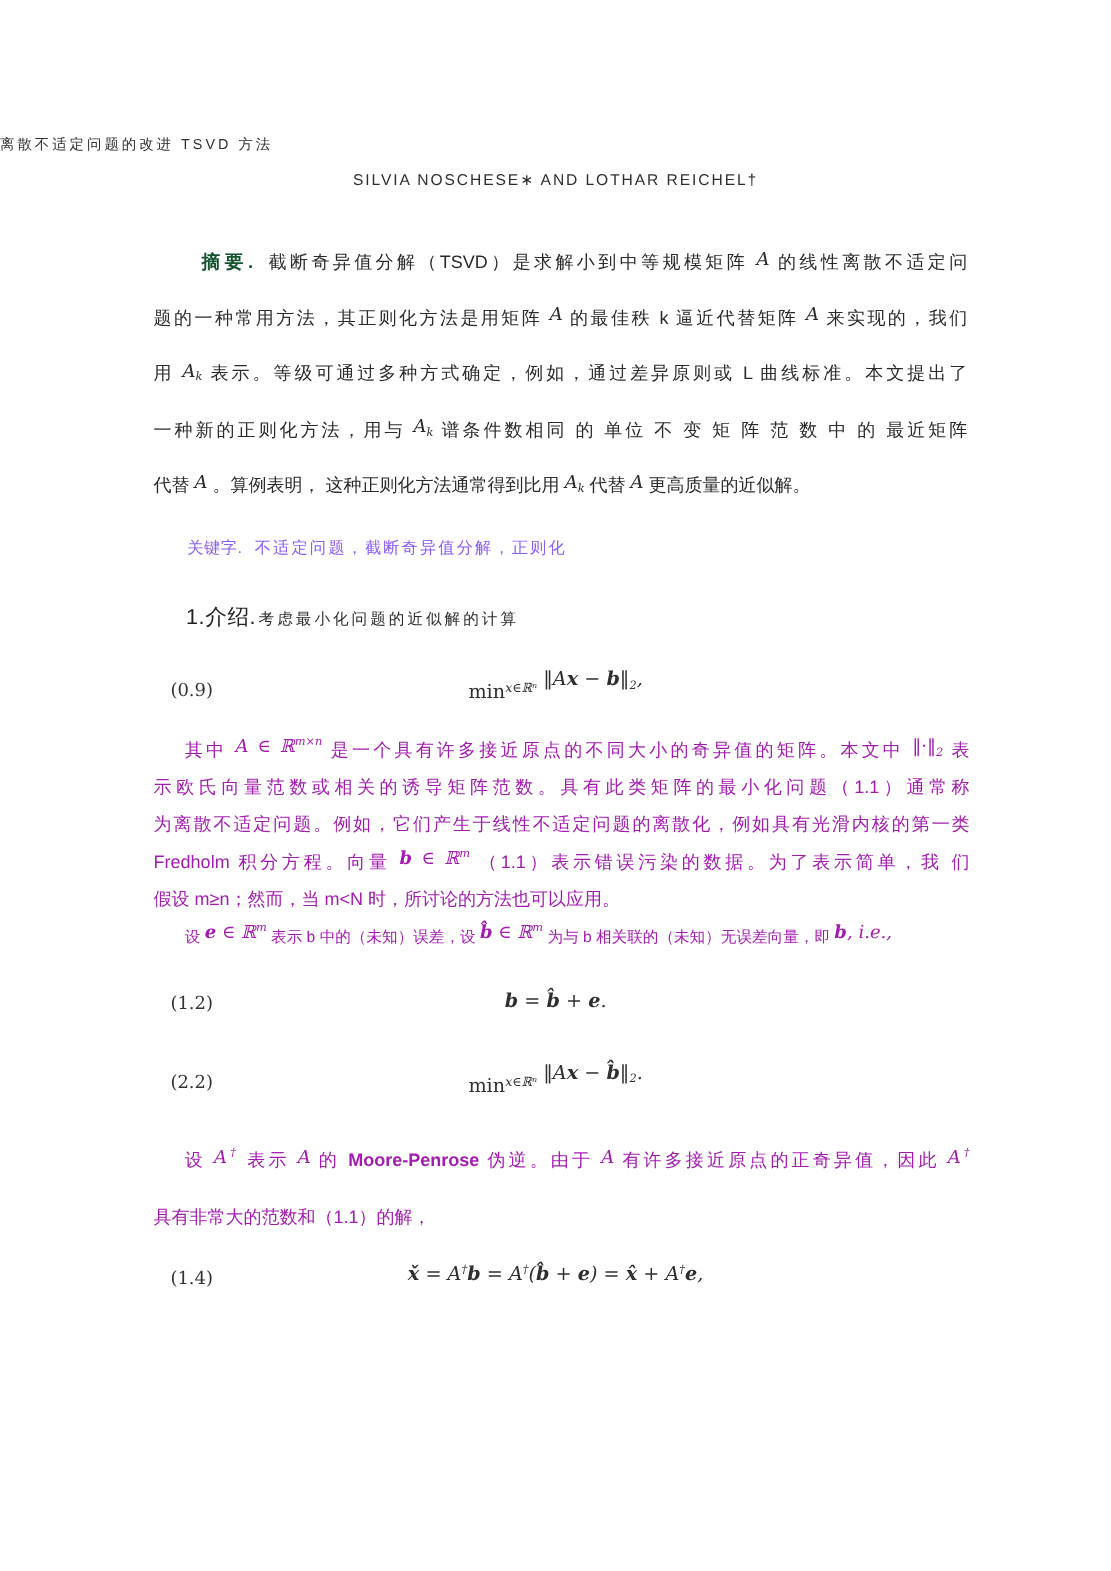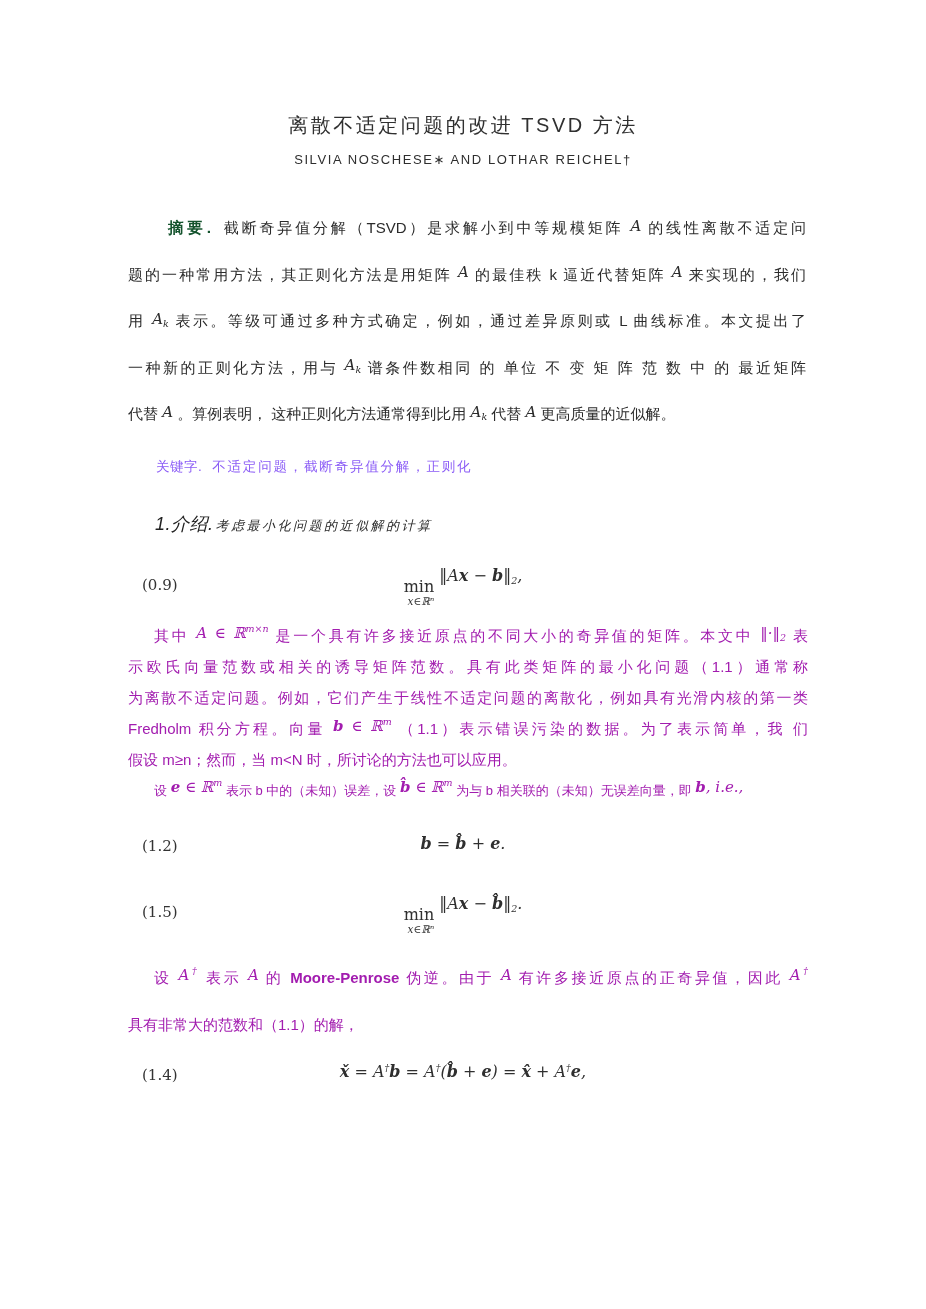--- a/index.html
+++ b/index.html
@@ -6,50 +6,50 @@
   html,body { background:#ffffff; }
   .page {
     width:926px; height:1309px; margin:0 auto; background:#ffffff;
     position:relative; overflow:hidden;
     font-family:"Liberation Sans", sans-serif;
     color:#272727;
     -webkit-font-smoothing:antialiased;
   }
   
   .title {
-    padding-top:112px; text-align:center;
-    font-size:20px; font-weight:400; letter-spacing:2.5px; color:#303030;
+    padding-top:112px; 
+    font-size:12px; font-weight:400; letter-spacing:2.5px; color:#303030;
   }
   .authors {
     margin-top:13px; text-align:center;
     font-size:13px; letter-spacing:1.6px; color:#2e2e2e;
   }
   
   .abstract { margin:38px 120px 0 128px; }
   .abs-line {
     font-size:15px; height:46.5px; line-height:46.5px;
     white-space:nowrap; color:#2b2b2b;
   }
   .abs-line.j { white-space:normal; text-align:justify; text-align-last:justify; overflow:hidden; }
   .abs-line.first { text-indent:40px; }
   .abs-label { font-weight:700; font-size:15.5px; letter-spacing:1px; margin-right:9px; color:#14532d; }
   
   .keywords { margin:20px 0 0 156px; font-size:13.5px; letter-spacing:1.8px; color:#8b5cf6; }
   .kw-label { margin-right:10px; letter-spacing:0.5px; }
   
-  .sec { margin:36px 0 0 155px; font-size:13px; letter-spacing:2.5px; color:#2b2b2b;font-style:italic; }
+  .sec { margin:36px 0 0 155px; font-size:13px; letter-spacing:2.5px; color:#2b2b2b; }
   .sec-num { font-size:18px; letter-spacing:0.5px; margin-right:2px; color:#222; }
   
   .eq-row { position:relative; text-align:center; font-family:"DejaVu Serif", serif; color:#2f2f2f; }
   .eq-tag {
     position:absolute; left:142px; top:50%; transform:translateY(-50%);
     font-size:15px; font-family:"DejaVu Serif", serif; color:#333;
   }
   .eq-body { font-size:16px; }
-  .minwrap { display:inline-flex; flex-direction:column; align-items:flex-end; margin-right:5px; vertical-align:-11px; }
+  .minwrap { display:inline-flex; flex-direction:row; align-items:flex-start; margin-right:5px; vertical-align:-11px; }
   .minword { font-size:16px; line-height:17px; }
   .minunder { font-size:10.5px; line-height:11px; font-style:italic; margin-top:1px; }
   #eq11 { margin-top:22px; height:54px; padding-top:8px; }
   #eq12 { margin-top:24px; height:40px; padding-top:8px; }
   #eq13 { margin-top:18px; height:56px; padding-top:10px; }
   #eq14 { margin-top:6px;  height:42px; padding-top:8px; }
   
   .para { margin-left:128px; margin-right:118px; color:#a21caf; }
   .p-line { font-size:15px; line-height:31px; height:31px; white-space:nowrap; }
   .p-line.j { white-space:normal; text-align:justify; text-align-last:justify; overflow:hidden; }
@@ -116,21 +116,21 @@
 
   <div class="para" id="para2"><span class="seg-t">设 </span><span class="seg-mb">e</span><span class="seg-m"> ∈ ℝ<sup>m</sup></span><span class="seg-t"> 表示 b 中的（未知）误差，设 </span><span class="seg-mb">b̂</span><span class="seg-m"> ∈ ℝ<sup>m</sup></span><span class="seg-t"> 为与 b 相关联的（未知）无误差向量，即 </span><span class="seg-mb">b</span><span class="seg-m">, i.e.,</span></div>
 
   <div class="eq-row" id="eq12">
     <span class="eq-tag">(1.2)</span>
     <span class="eq-body"><span class="seg-mb">b</span><span class="seg-m"> = </span><span class="seg-mb">b̂</span><span class="seg-m"> + </span><span class="seg-mb">e</span><span class="seg-m">.</span></span>
   </div>
 
 
   <div class="eq-row" id="eq13">
-    <span class="eq-tag">(1.5)</span>
+    <span class="eq-tag">(2.2)</span>
     <span class="minwrap">
       <span class="minword">min</span>
       <span class="minunder">x∈ℝⁿ</span>
     </span><span class="eq-body"><span class="seg-m">‖A</span><span class="seg-mb">x</span><span class="seg-m"> − </span><span class="seg-mb">b̂</span><span class="seg-m">‖<sub>2</sub></span><span class="seg-m">.</span></span>
   </div>
 
   <div class="para" id="para4">
     <div class="p-line j ind"><span class="seg-t">设 </span><span class="seg-m">A<sup>†</sup></span><span class="seg-t"> 表示 </span><span class="seg-m">A</span><span class="seg-t"> 的 </span><span class="seg-bt">Moore-Penrose</span><span class="seg-t"> 伪逆。由于 </span><span class="seg-m">A</span><span class="seg-t"> 有许多接近原点的正奇异值，因此 </span><span class="seg-m">A<sup>†</sup></span></div>
     <div class="p-line"><span class="seg-t">具有非常大的范数和（1.1）的解，</span></div>
   </div>

